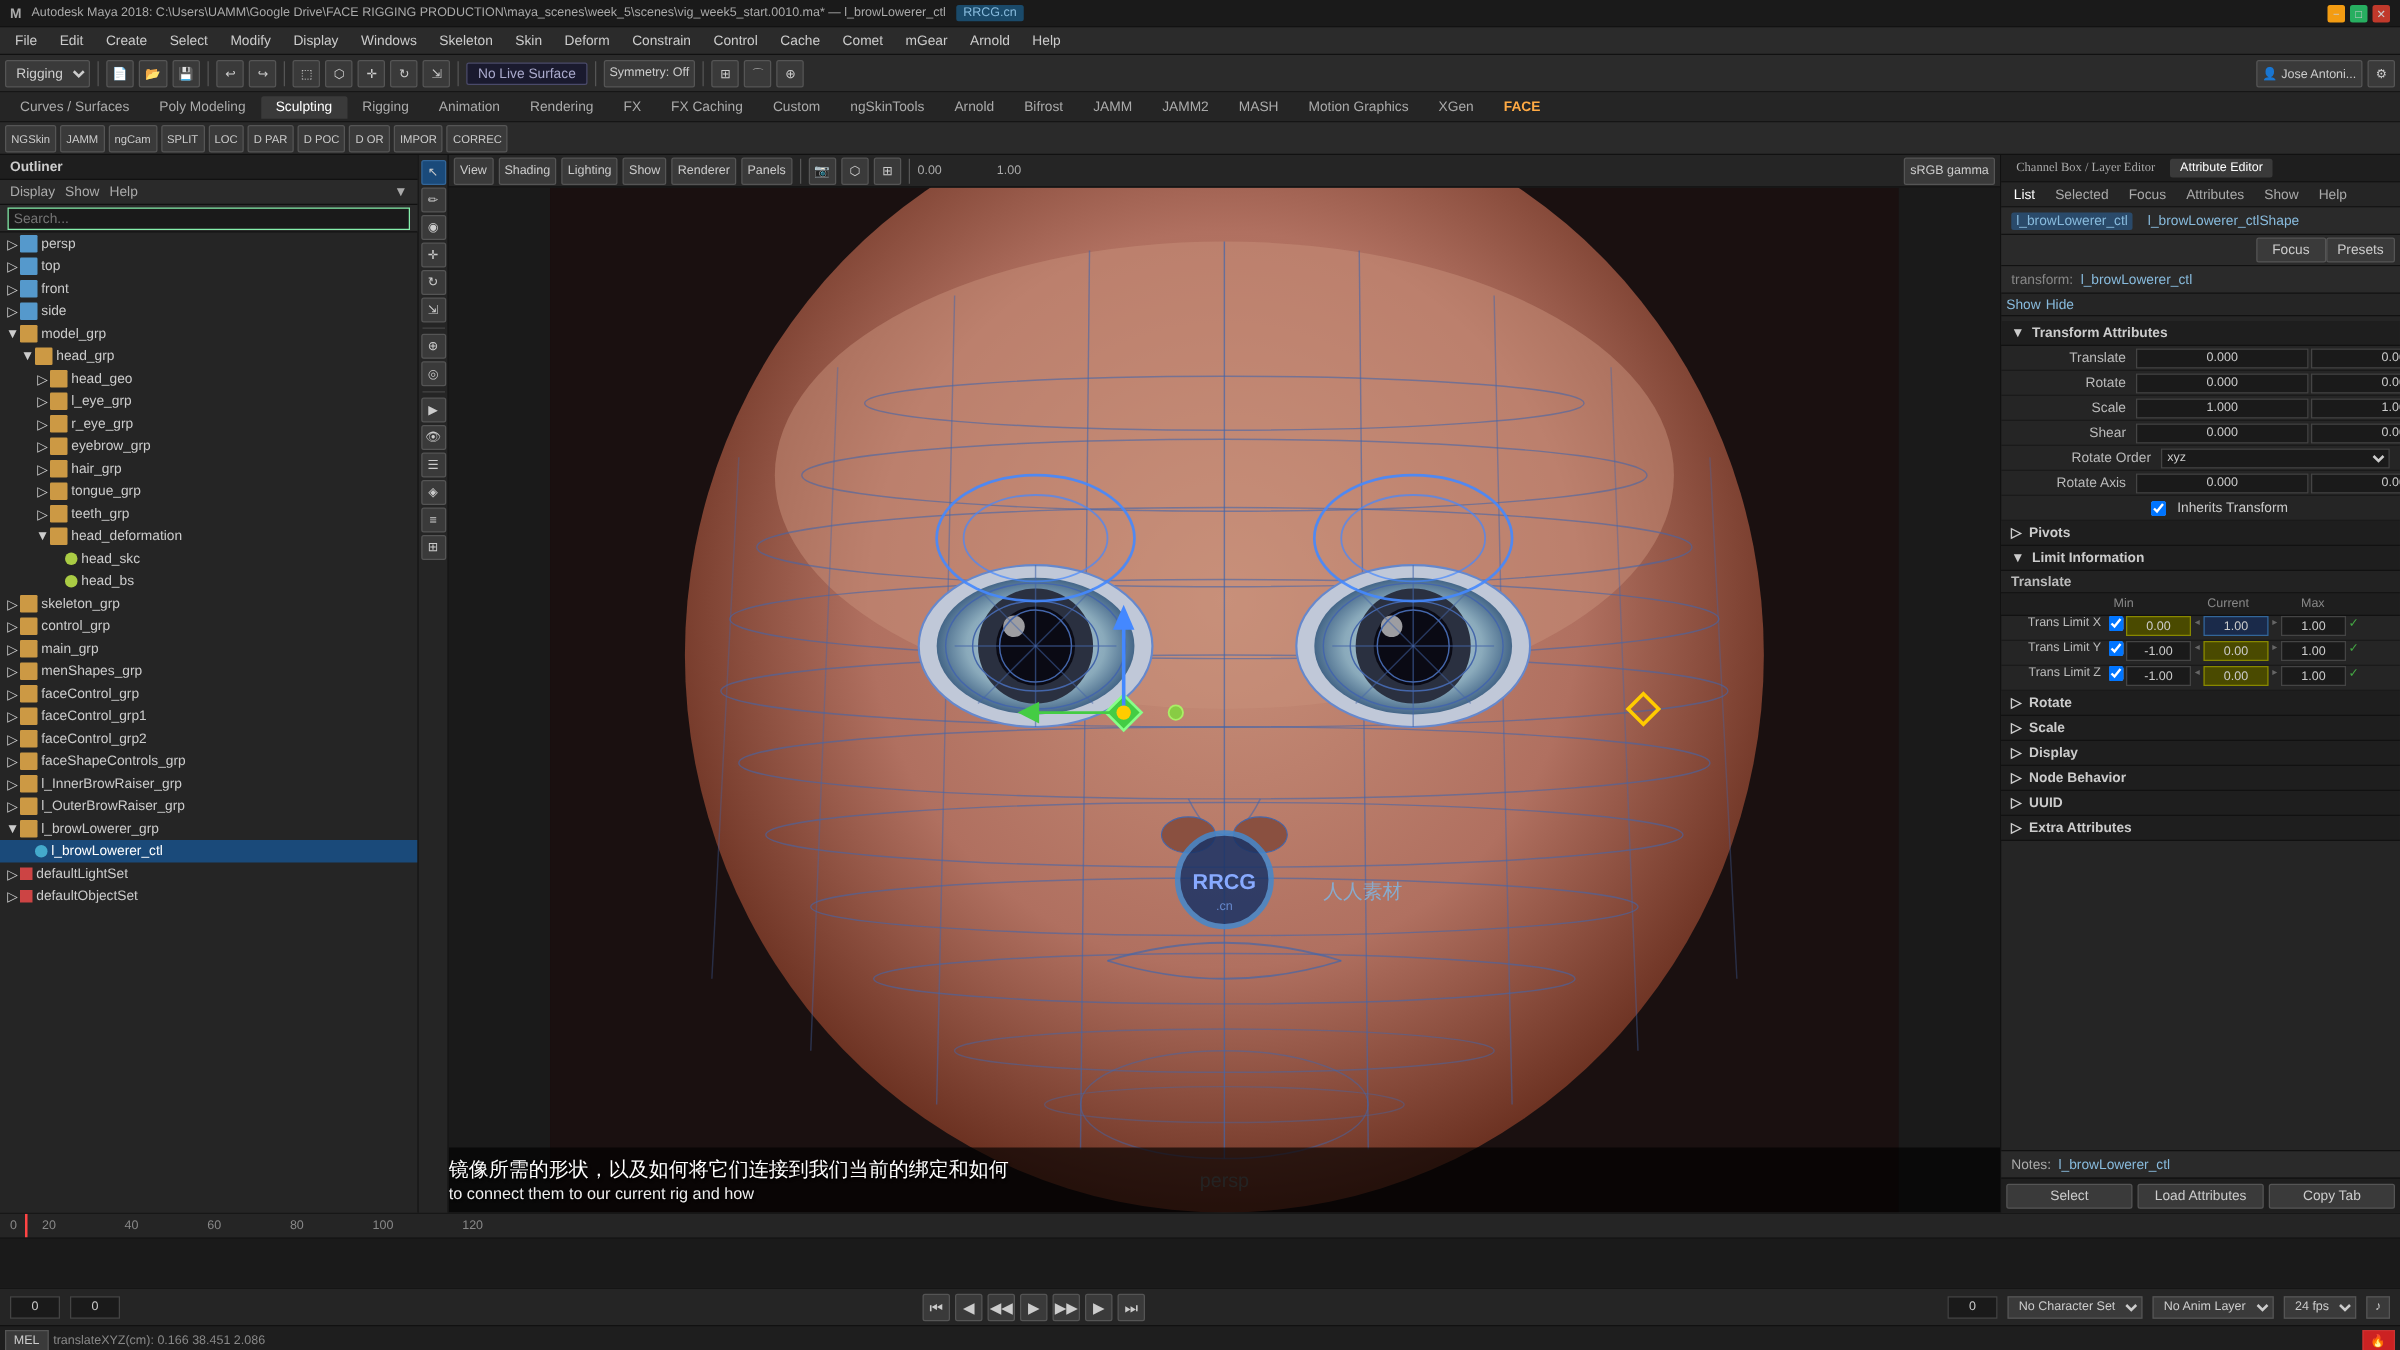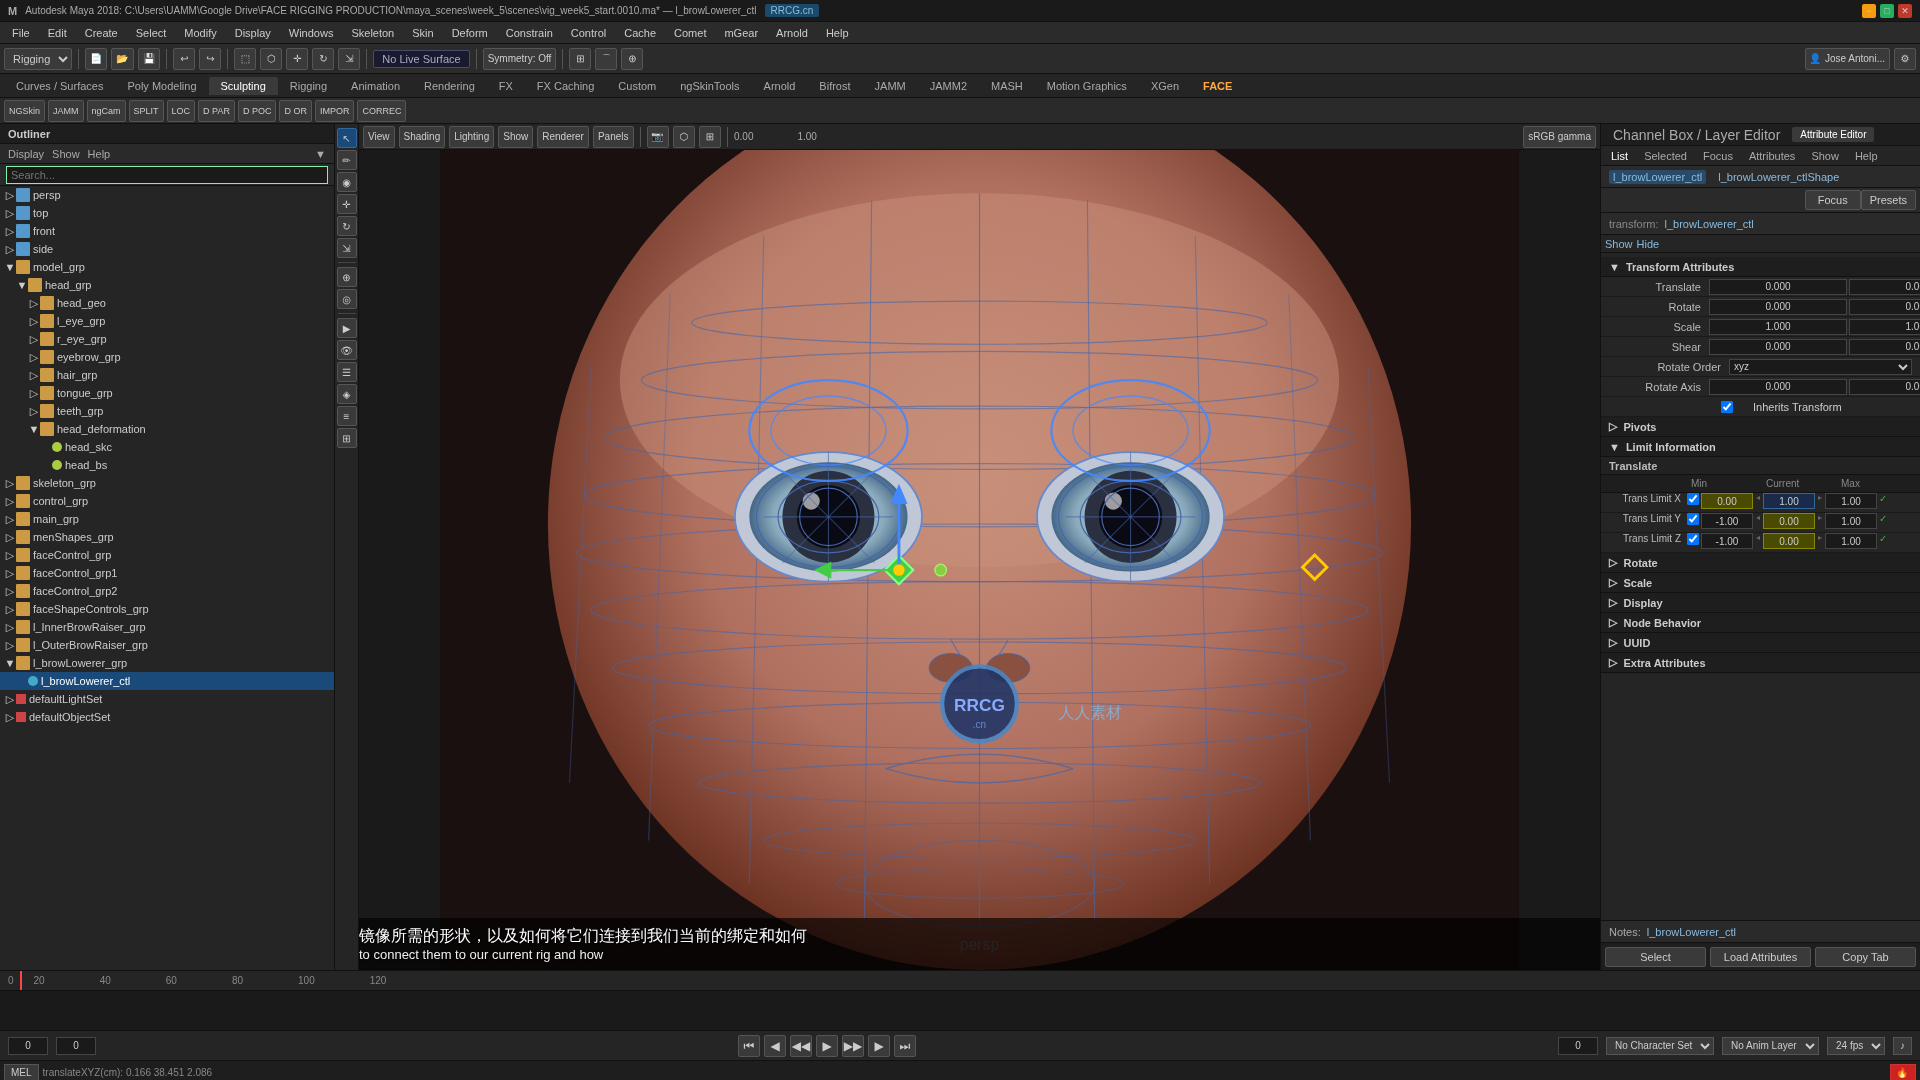--- a/index.html
+++ b/index.html
@@ -350,21 +350,21 @@
       border-bottom: 1px solid #1a1a1a;
     }
     .attr-label-full { font-size: 11px; color: #bbb; width: 120px; flex-shrink: 0; text-align: right; padding-right: 8px; }
     .attr-select { flex: 1; height: 16px; background: #1a1a1a; border: 1px solid #444; color: #ccc; font-size: 10px; }
     .checkbox-row {
       display: flex;
       align-items: center;
       height: 20px;
       padding: 0 8px 0 120px;
       border-bottom: 1px solid #1a1a1a;
-      gap: 20px;
+      gap: 9px;
     }
     .checkbox-row input { width: 12px; height: 12px; }
     .limit-row {
       display: flex;
       align-items: flex-start;
       height: 20px;
       padding: 0 4px;
       border-bottom: 1px solid #1a1a1a;
       gap: 2px;
     }
@@ -1028,21 +1028,21 @@
       
       <div style="position:absolute;bottom:0;left:0;right:0;background:rgba(0,0,0,0.65);padding:8px 0;">
         <div class="subtitle-cn">镜像所需的形状，以及如何将它们连接到我们当前的绑定和如何</div>
         <div class="subtitle-en">to connect them to our current rig and how</div>
       </div>
     </div>
   </div>
 
   <div id="rightpanel">
     <div id="rp-tabs">
-      <span class="rp-tab" style="font-size:14px;">Channel Box / Layer Editor</span>
+      <span class="rp-tab" style="font-size:10px;font-family:Liberation Serif, serif;">Channel Box / Layer Editor</span>
       <span class="rp-tab active" style="font-size:10px;">Attribute Editor</span>
     </div>
     <div id="rp-subtabs">
       <span class="rp-subtab active">List</span>
       <span class="rp-subtab">Selected</span>
       <span class="rp-subtab">Focus</span>
       <span class="rp-subtab">Attributes</span>
       <span class="rp-subtab">Show</span>
       <span class="rp-subtab">Help</span>
     </div>

